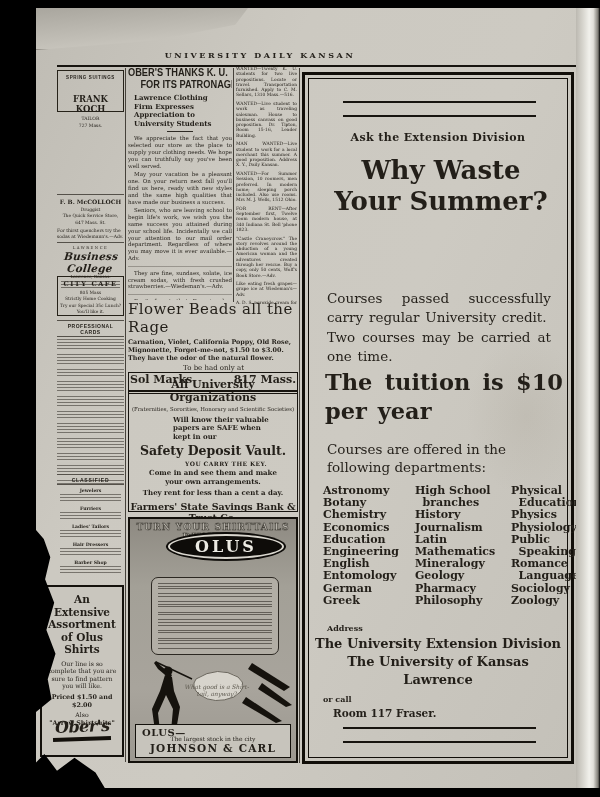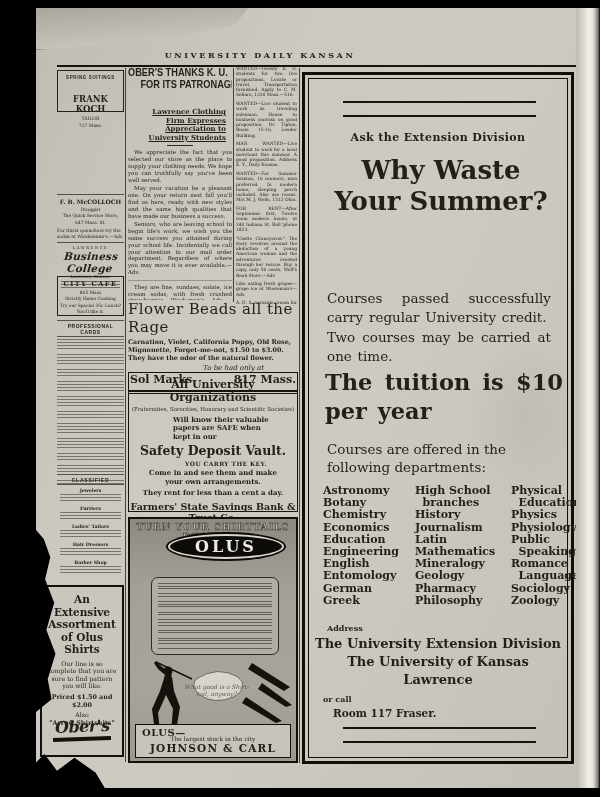--- a/index.html
+++ b/index.html
@@ -87,35 +87,35 @@
   .ob-arrow{ font:700 6.4px "DejaVu Serif",serif; margin-top:1px; }
   .obers-logo{ position:absolute; left:0; right:0; bottom:14px; }
   .obers-word{ display:inline-block; font:900 italic 16px "DejaVu Serif",serif;
     transform:rotate(-2deg); letter-spacing:-.5px; }
   .obers-bar{ width:58px; height:4px; background:#14110c; margin:1px auto 0; transform:rotate(-2deg); }
 
   
   .ober{ left:92px; top:60px; width:104px; height:234px; overflow:hidden; }
   .ober-h{ font:700 10.5px "Liberation Sans",sans-serif; transform:scaleX(.88); transform-origin:left; white-space:nowrap; }
   .ober-h2{ text-align:right; transform-origin:right; }
-  .ober-sub{ font:700 7px "DejaVu Serif",serif; line-height:8.6px; text-align:right; margin:18px 6px 0;text-decoration:underline; }
+  .ober-sub{ font:700 7px "DejaVu Serif",serif; line-height:8.6px; text-align:left; margin:4px 6px 0; }
   .rule-sm{ width:26px; height:1px; background:#2e2a24; margin:3px auto; }
   .ober-p{ font-size:5.5px; line-height:6.8px; text-align:justify; text-indent:6px; margin-top:2px; }
   .ober-note{ font-size:5.5px; line-height:6.8px; text-align:justify; text-indent:6px; margin-top:4px;
     border-top:1px solid rgba(60,55,48,.35); padding-top:3px; }
 
   
   .wanted{ left:200px; top:60px; width:61px; height:238px; overflow:hidden; }
   .wanted-item{ font-size:4.4px; line-height:5.3px; text-align:justify; margin-bottom:3.2px; }
 
   
   .flower{ left:92px; top:294px; width:170px; }
   .fb-head{ font:400 15px "DejaVu Serif",serif; letter-spacing:.4px; }
   .fb-body{ font:700 6.4px "DejaVu Serif",serif; line-height:7.8px; margin-top:3px; }
-  .fb-tag{ font-size:7px; text-align:right; padding-right:34px; margin-top:2px;font-style:italic; }
+  .fb-tag{ font-size:7px; text-align:right; padding-right:54px; margin-top:2px; }
   .fb-row{ display:flex; justify-content:space-between; font:700 11px "DejaVu Serif",serif; margin-top:1px; padding:0 2px; }
   .fb-rule{ margin-top:4px; border-top:2px solid #17140f; border-bottom:1px solid #17140f; height:4px; }
 
   
   .orgbox{ left:92px; top:366px; width:170px; height:140px; border:1.5px solid #17140f;
     text-align:center; padding-top:5px; }
   .org-title{ font:700 11px "DejaVu Serif",serif; }
   .org-sub{ font-size:5.4px; margin-top:1.5px; }
   .org-will{ font:700 7px "DejaVu Serif",serif; line-height:8.6px; text-align:left; width:104px; margin:4px 0 0 44px; }
   .org-vault{ font:700 12.5px "DejaVu Serif",serif; margin-top:2px; }

